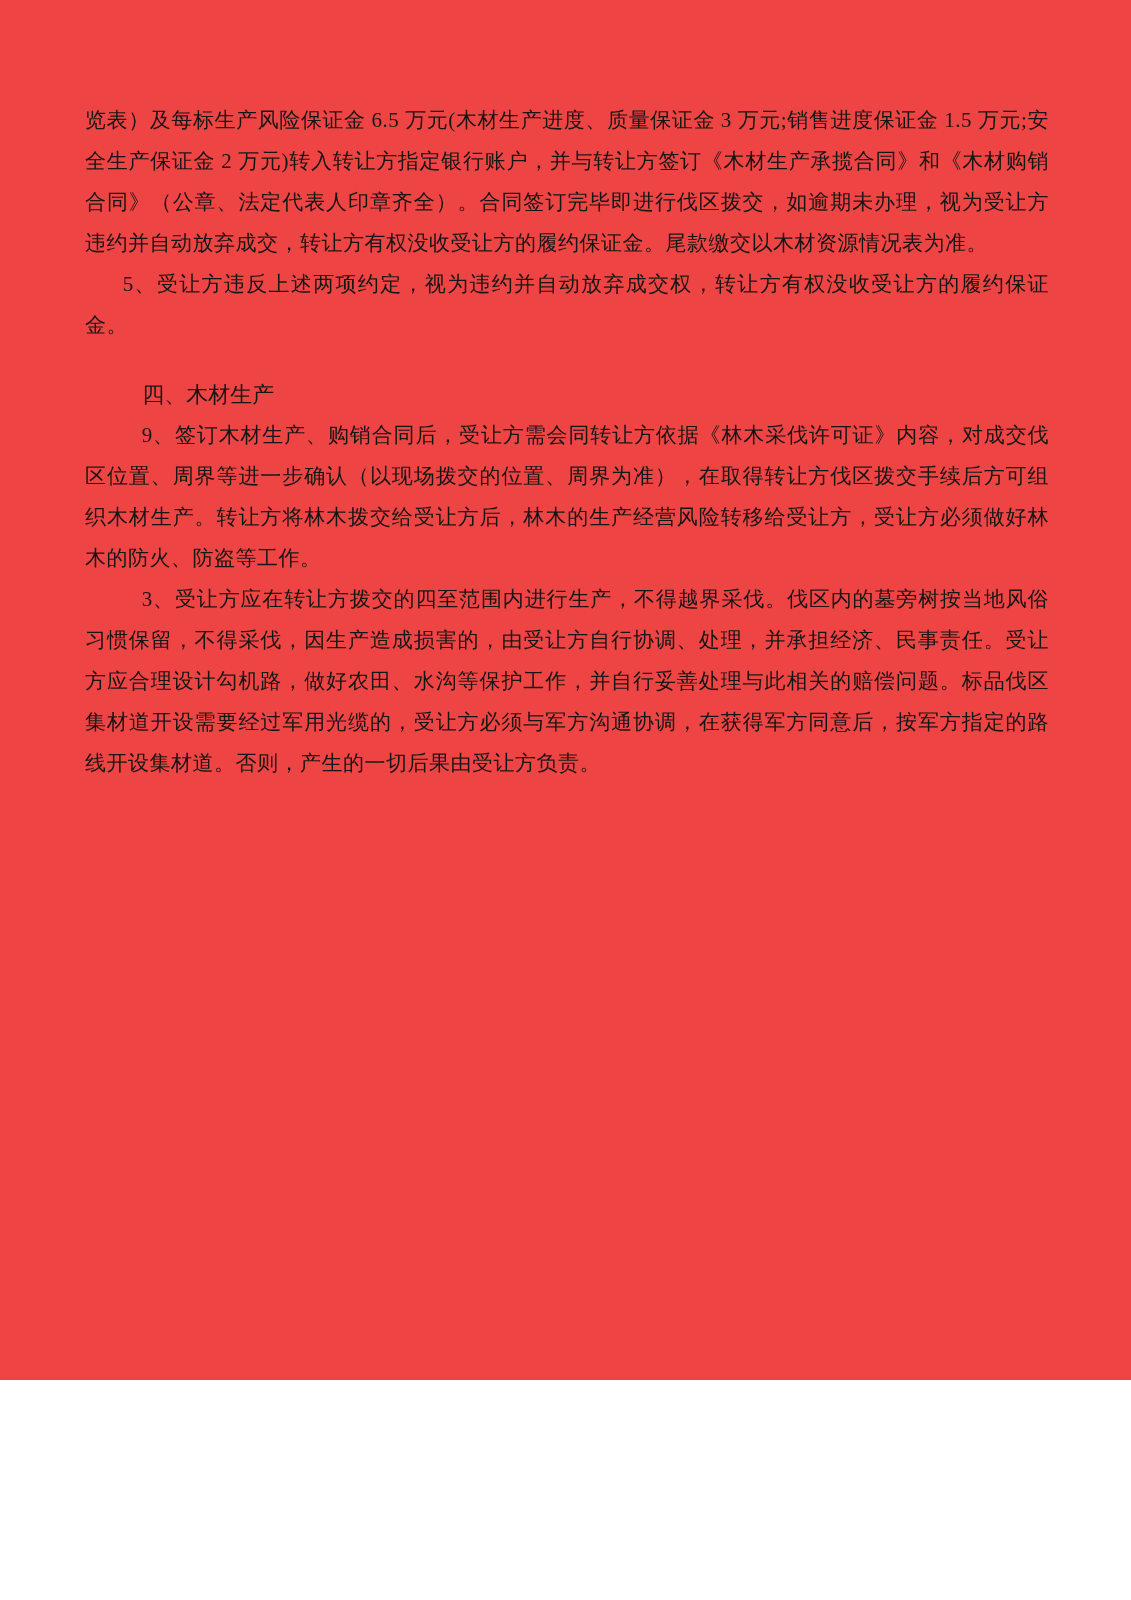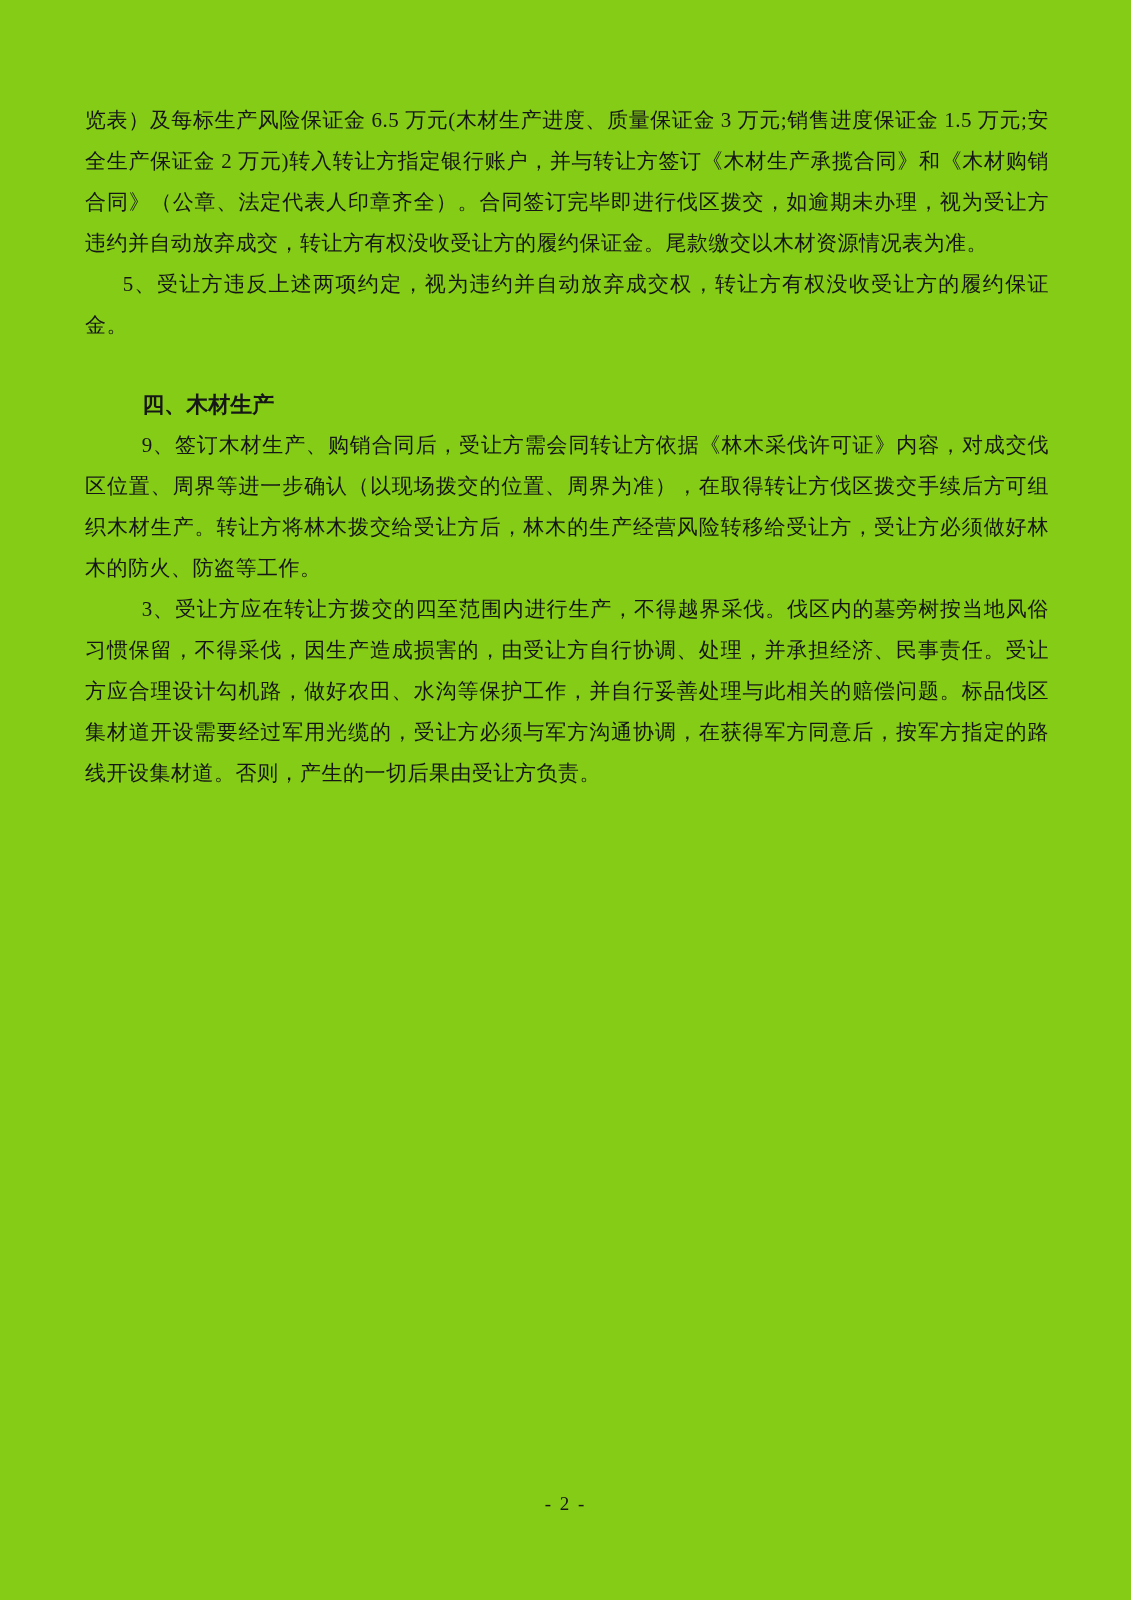--- a/index.html
+++ b/index.html
@@ -3,22 +3,22 @@
 <meta charset="utf-8">
 <style>
   html, body {
     margin: 0;
     padding: 0;
     background: #ffffff;
   }
   .page {
     position: relative;
     width: 1131px;
-    height: 1600px;
-    background: #84cc16;
+    height: 1380px;
+    background: #ef4444;
     color: #161616;
     font-family: "Liberation Serif", "DejaVu Serif", serif;
     overflow: hidden;
     box-sizing: border-box;
     padding-left: 48px;
   }
   .doc-body {
     position: absolute;
     left: 85px;
     right: 82px;
@@ -32,24 +32,24 @@
     text-justify: inter-ideograph;
     letter-spacing: 0.5px;
     word-break: break-all;
   }
   .ind-0  { text-indent: 0; }
   .ind-18 { text-indent: 1.8em; }
   .ind-24 { text-indent: 2.4em; }
   .ind-27 { text-indent: 2.7em; }
   .ind-30 { text-indent: 3.0em; }
   .section-heading {
-    margin: 38px 0 0 0;
+    margin: 28px 0 0 0;
     font-size: 22px;
     line-height: 41px;
-    font-weight: bold;
+    font-weight: normal;
     text-indent: 2.6em;
     text-align: left;
   }
   .page-number {
     position: absolute;
     left: 0;
     right: 0;
     top: 1492px;
     text-align: center;
     font-size: 19px;

